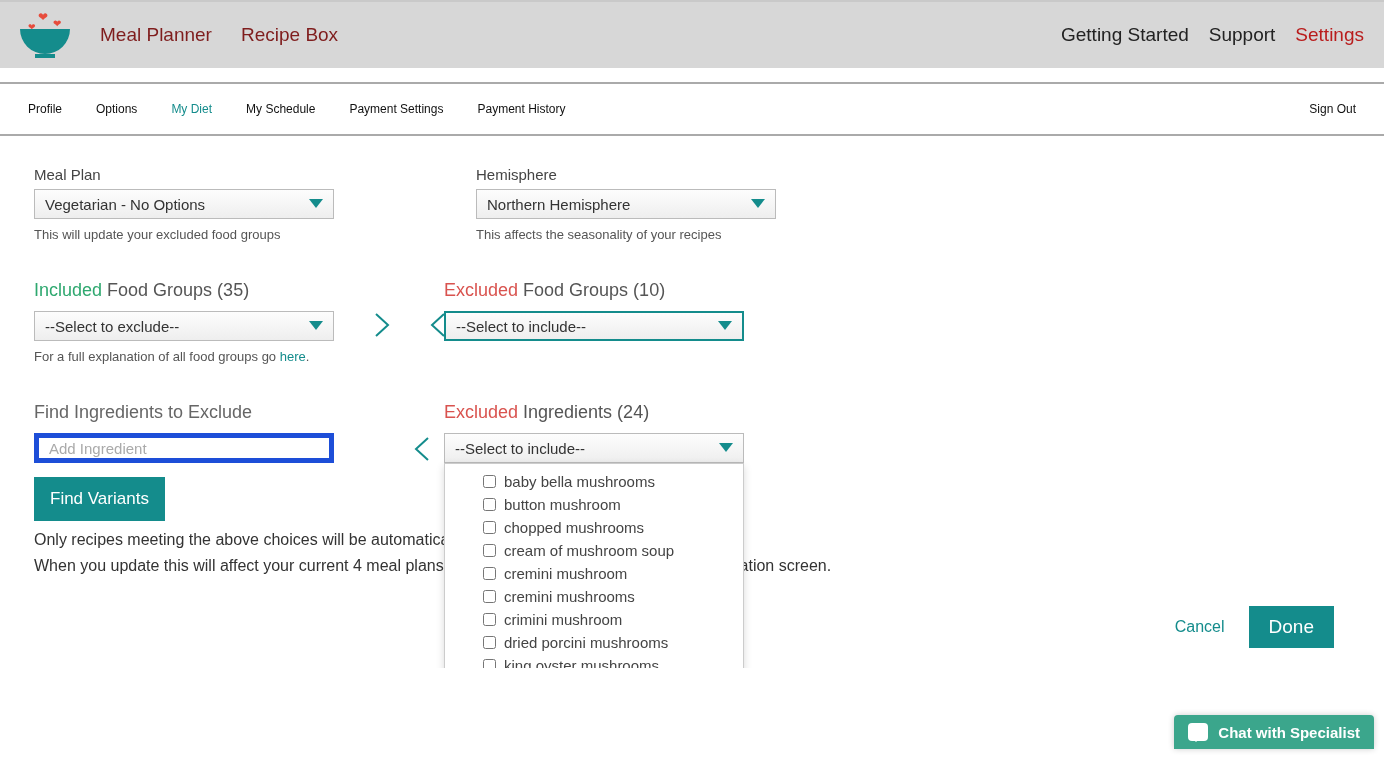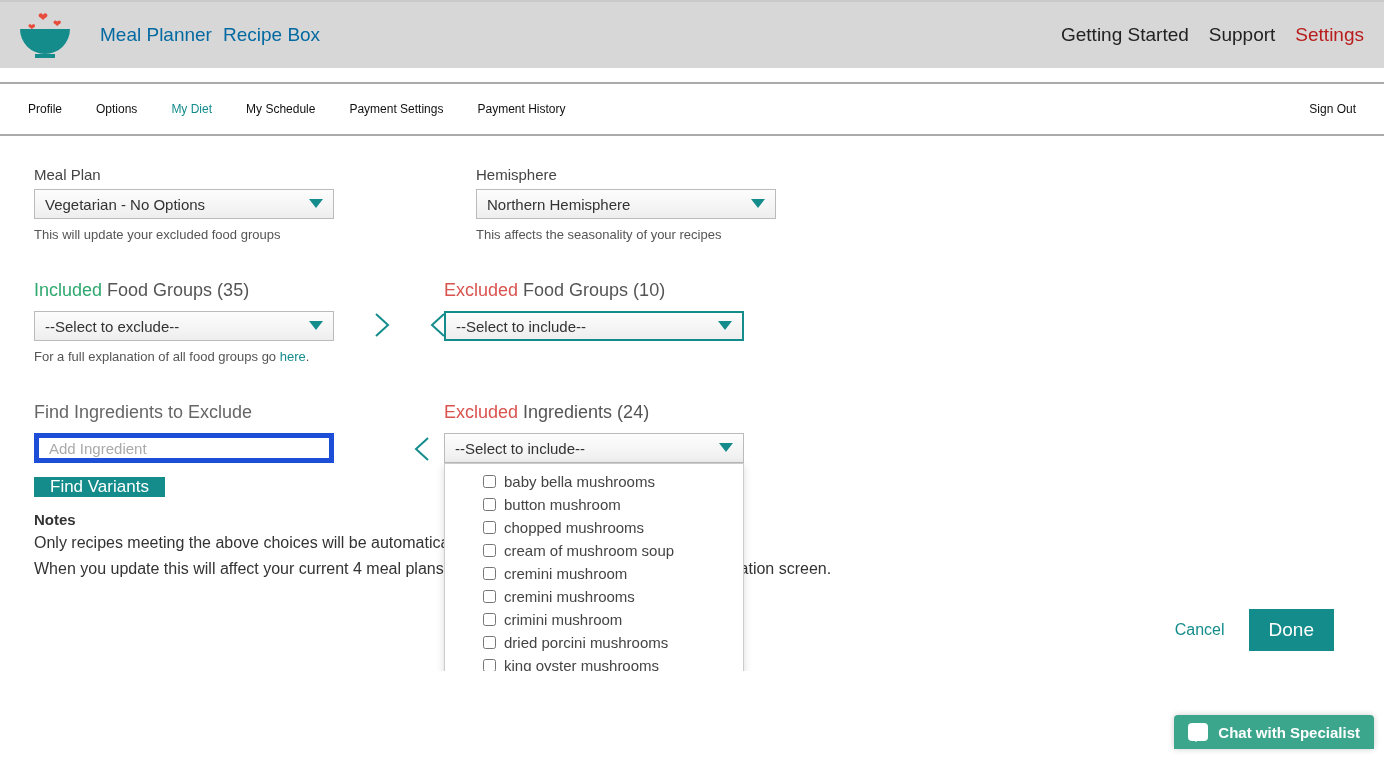--- a/index.html
+++ b/index.html
@@ -8,21 +8,21 @@
 
 .topbar { background: #d7d7d7; height: 68px; display: flex; align-items: center; padding: 0 20px; border-top: 2px solid #c9c9c9; }
 .logo { width: 50px; height: 50px; margin-right: 30px; position: relative; }
 .bowl { width: 50px; height: 25px; background: #148c8c; border-radius: 0 0 50px 50px; position: absolute; bottom: 6px; }
 .bowl-base { width: 20px; height: 4px; background: #148c8c; position: absolute; bottom: 2px; left: 15px; }
 .heart { position: absolute; color: #e74c3c; font-size: 12px; }
 .heart1 { top: 0; left: 18px; }
 .heart2 { top: 8px; left: 33px; font-size: 10px; }
 .heart3 { top: 12px; left: 8px; font-size: 9px; }
 
-.topnav { display: flex; gap: 11px; font-size: 19px; color: #0369a1; }
+.topnav { display: flex; gap: 29px; font-size: 19px; color: #7f1d1d; }
 .topnav a { cursor: pointer; }
 .topnav-right { margin-left: auto; display: flex; gap: 20px; font-size: 19px; color: #222; }
 .topnav-right .active { color: #b91c1c; }
 
 
 .subnav-wrap { border-top: 2px solid #aaa; border-bottom: 2px solid #aaa; margin-top: 14px; }
 .subnav { display: flex; padding: 18px 28px; font-size: 12px; color: #111; }
 .subnav a { margin-right: 34px; cursor: pointer; }
 .subnav .active { color: #148c8c; }
 .subnav .right { margin-left: auto; margin-right: 0; }
@@ -45,21 +45,21 @@
 .section-title { font-size: 18px; color: #555; margin-bottom: 10px; }
 .section-title .green { color: #2ea86f; }
 .section-title .red { color: #d9534f; }
 
 .chevron { display: flex; align-items: center; justify-content: center; width: 20px; }
 .chevron svg { stroke: #148c8c; stroke-width: 2; fill: none; }
 
 .input { width: 300px; height: 30px; border: 5px solid #1d4ed8; padding: 0 10px; font-size: 15px; }
 .input::placeholder { color: #aaa; }
 
-.btn { background: #148c8c; color: #fff; border: none; padding: 0 16px; font-size: 17px; cursor: pointer; }
+.btn { background: #148c8c; color: #fff; border: none; padding: 12px 16px; font-size: 17px; cursor: pointer; }
 .btn.small { font-size: 17px; }
 
 .notes-title { font-weight: bold; font-size: 15px; margin-top: 14px; }
 .notes-text { font-size: 16px; color: #333; margin-top: 4px; line-height: 1.35; }
 
 .actions { display: flex; justify-content: flex-end; align-items: center; gap: 24px; margin-top: 30px; padding-right: 30px; }
 .link-cancel { color: #148c8c; cursor: pointer; font-size: 16px; }
 .btn-done { background: #148c8c; color: #fff; border: none; padding: 10px 20px; font-size: 19px; cursor: pointer; }
 
 
@@ -253,21 +253,20 @@
             <div class="dropdown-item">
               <input type="checkbox" style="">
               <span>king oyster mushrooms</span>
             </div>
           </div>
       </div>
     </div>
   </div>
 
   <div>
-    <div class="notes-title">Notes</div>
     <div class="notes-text">Only recipes meeting the above choices will be automatically scheduled</div>
     <div class="notes-text">
       <span>When you update this will affect your current 4 meal plans. However, yo</span>
       <span style="display:inline-block; width:190px;"></span>
       <span>ation screen.</span>
     </div>
   </div>
 
   <div class="actions">
     <a class="link-cancel">Cancel</a>

